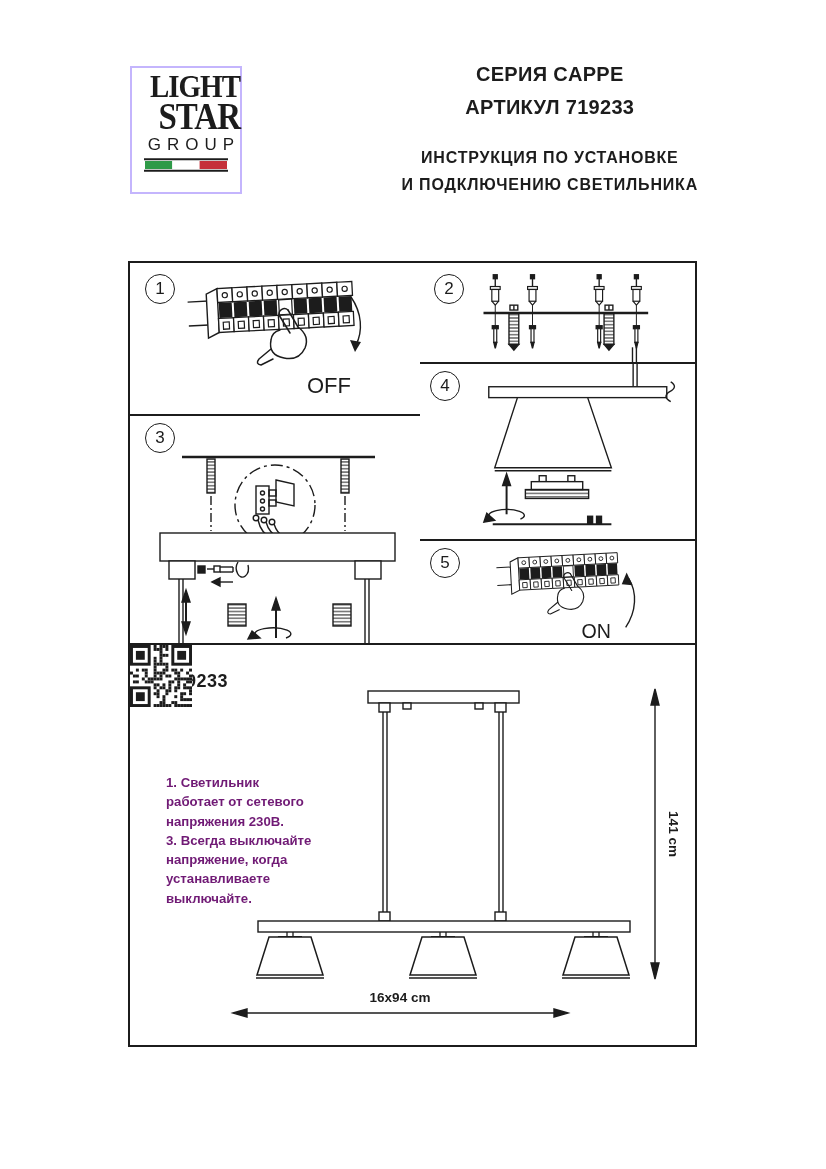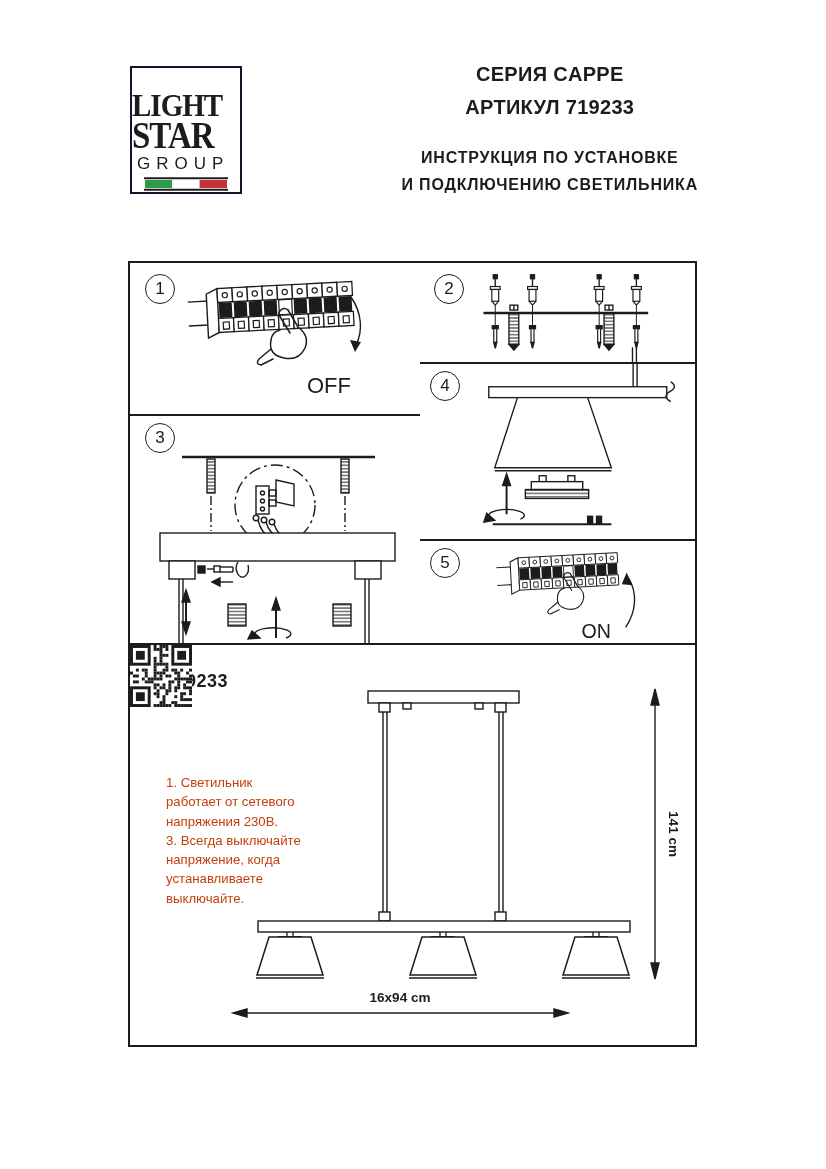--- a/index.html
+++ b/index.html
@@ -1,21 +1,21 @@
 <!DOCTYPE html>
 <html><head>
 <meta charset="utf-8">
 <style>
   html,body{margin:0;padding:0;background:#fff;}
   .page{position:relative;width:826px;height:1169px;background:#fff;overflow:hidden;
         font-family:"Liberation Sans",sans-serif;color:#1c1c1c;}
   *{box-sizing:border-box;}
   
   .logo-box{position:absolute;left:130px;top:66px;width:112px;height:128px;
-            border:2px solid #0f172a;text-align:left;padding-top:23px;background:#fff;}
+            border:2px solid #c4b5fd;text-align:right;padding-top:4px;background:#fff;}
   .logo-light{font-family:"Liberation Serif",serif;font-weight:700;font-size:29px;line-height:29px;letter-spacing:-1px;transform:scaleY(1.12);}
   .logo-star{font-family:"Liberation Serif",serif;font-weight:700;font-size:33px;line-height:32px;letter-spacing:-1px;transform:scaleY(1.12);}
   .logo-group{font-size:17px;letter-spacing:6px;margin-top:4px;margin-left:5px;line-height:16px;}
   .logo-flag{margin:5px 12px 0 12px;height:62px;}
   .hdr{position:absolute;right:128px;top:58px;text-align:center;}
   .hdr-series{font-weight:700;font-size:20px;line-height:33px;letter-spacing:.3px;}
   .hdr-title{font-weight:700;font-size:16px;line-height:27px;letter-spacing:.8px;margin-top:20px;}
   
   .grid{position:absolute;left:128px;top:261px;width:569px;height:786px;border:2px solid #1c1c1c;background:#fff;}
   .panel{position:absolute;background:#fff;}
@@ -24,21 +24,21 @@
   .p2{left:290px;top:0;width:275px;height:101px;border-bottom:2px solid #1c1c1c;}
   .p4{left:290px;top:101px;width:275px;height:177px;border-bottom:2px solid #1c1c1c;}
   .p5{left:290px;top:278px;width:275px;height:104px;border-bottom:2px solid #1c1c1c;}
   .pb{left:0;top:382px;width:565px;height:400px;}
   .panel svg{position:absolute;left:0;top:0;width:100%;height:100%;}
   .stepnum{position:absolute;width:30px;height:30px;border:1.6px solid #1c1c1c;border-radius:50%;
            text-align:center;line-height:27px;font-size:17px;background:#fff;z-index:2;}
   
   .article{position:absolute;left:35px;top:26px;font-size:18px;font-weight:700;letter-spacing:.5px;}
   .qr{position:absolute;left:38px;top:52px;}
-  .notes{position:absolute;left:36px;top:128px;width:160px;font-size:13.2px;line-height:19.3px;color:#c2410c;}
+  .notes{position:absolute;left:36px;top:128px;width:160px;font-size:13.2px;line-height:19.3px;color:#701a75;font-weight:bold;}
   svg text{font-family:"Liberation Sans",sans-serif;fill:#1c1c1c;}
   .ln{stroke:#1c1c1c;stroke-width:1.4;fill:none;}
 </style>
 </head>
 <body>
 
 <div class="page">
 
   <svg width="0" height="0" style="position:absolute" aria-hidden="true">
     <defs>

